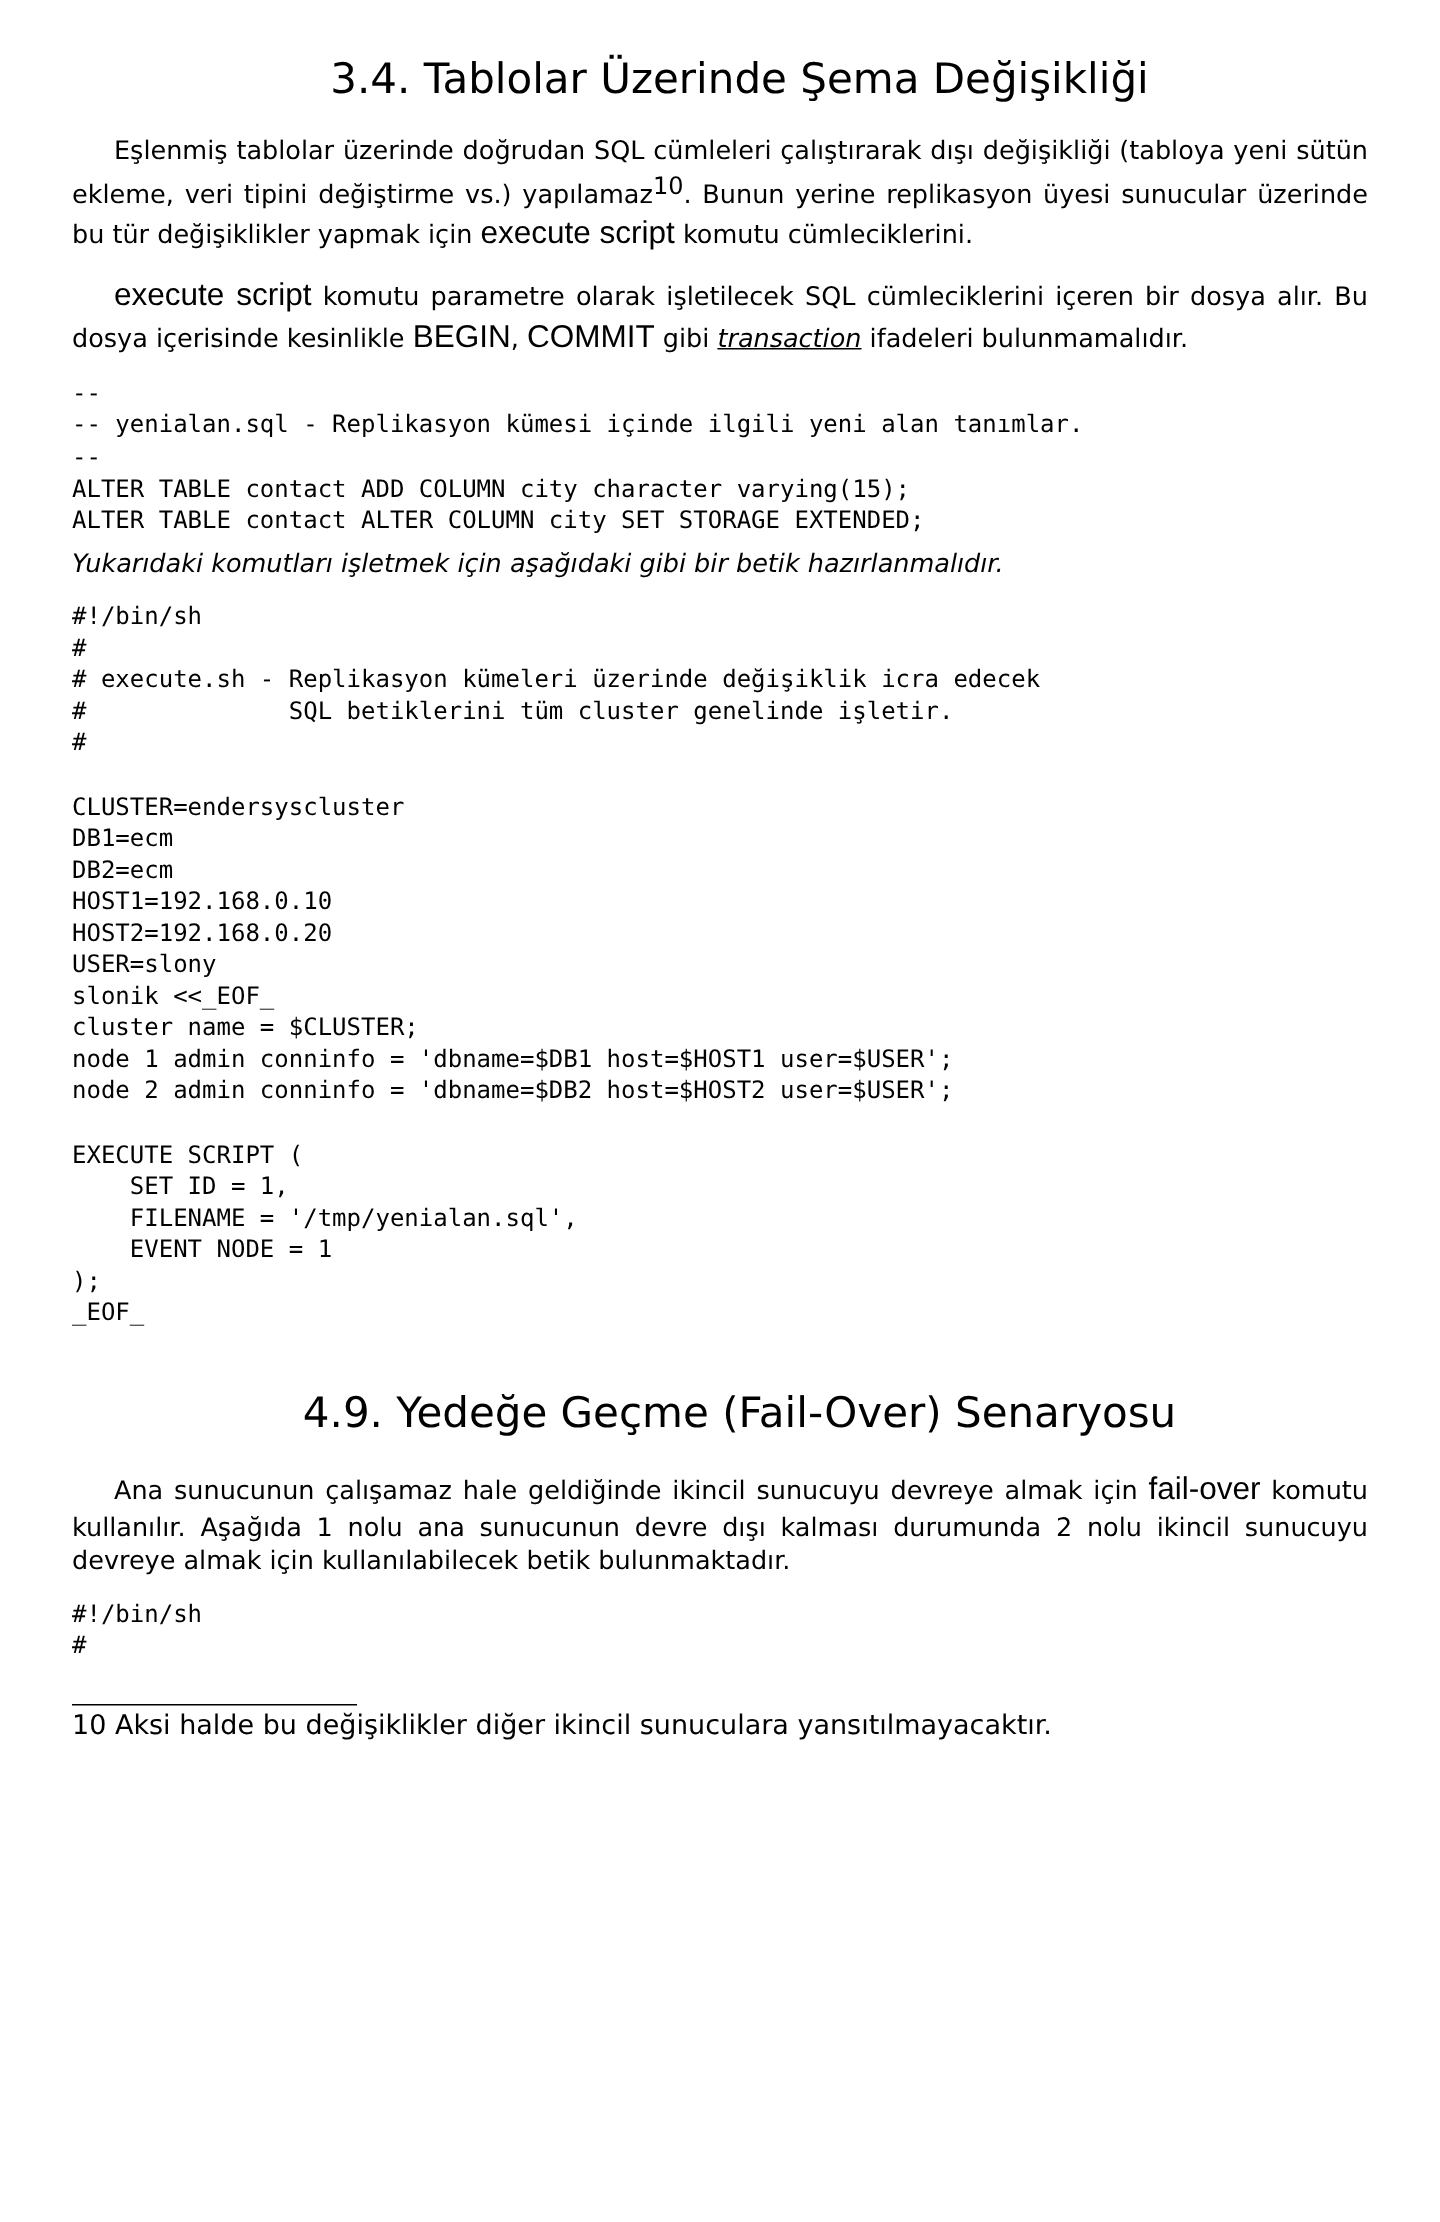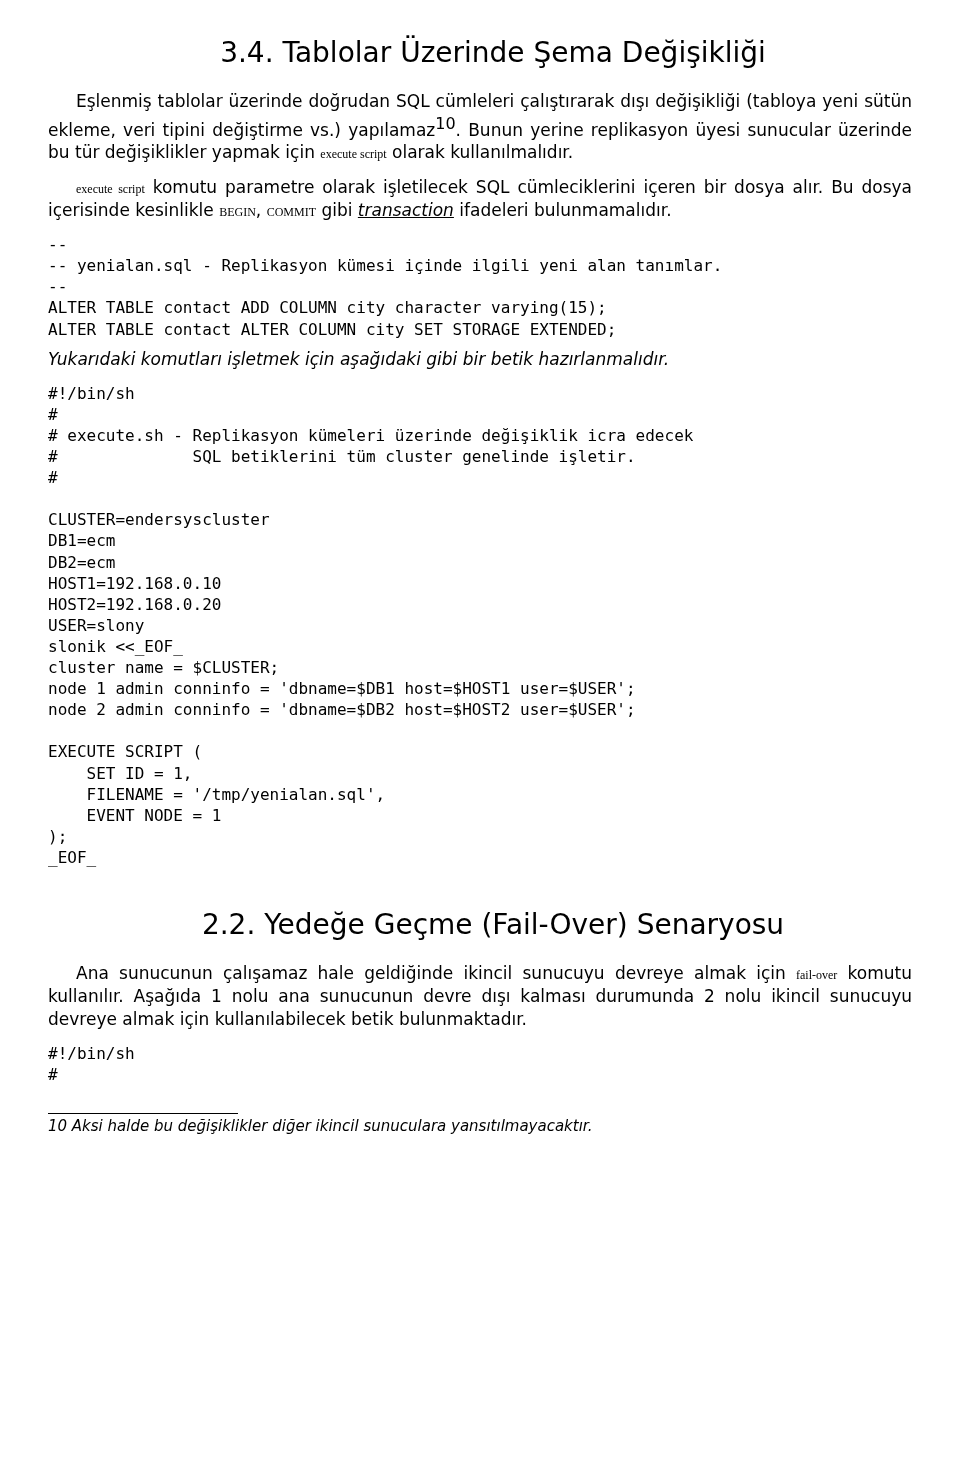--- a/index.html
+++ b/index.html
@@ -21,22 +21,22 @@
     text-align: center;
   }
   p.body {
     text-align: justify;
     margin: 10px 0 12px 0;
   }
   p.indent {
     text-indent: 28px;
   }
   .mono {
-    font-family: Liberation Serif, serif;
-    font-size: 12px;
+    font-family: Liberation Sans, sans-serif;
+    font-size: 21px;
   }
   pre.code {
     font-family: "DejaVu Sans Mono", "Liberation Mono", "Courier New", monospace;
     font-size: 16px;
     white-space: pre-wrap;
     margin: 8px 0 8px 0;
     line-height: 1.32;
   }
   .italic {
     font-style: italic;
@@ -46,32 +46,31 @@
     font-size: 16px;
     vertical-align: super;
   }
   hr.footnote-sep {
     border: none;
     border-top: 1px solid #000;
     width: 190px;
     margin: 28px 0 2px 0;
   }
   .footnote {
-    font-size: 15px;
+    font-size: 18px;
     margin: 2px 0 0 0;
-    font-style: italic;
   }
 </style>
 </head>
 <body>
 
 <h2>3.4. Tablolar Üzerinde Şema Değişikliği</h2>
 
 <p class="body indent">
-  <span>Eşlenmiş tablolar üzerinde doğrudan SQL cümleleri çalıştırarak dışı değişikliği (tabloya yeni sütün ekleme, veri tipini değiştirme vs.) yapılamaz</span><sup>10</sup><span>. Bunun yerine replikasyon üyesi sunucular üzerinde bu tür değişiklikler yapmak için </span><span class="mono">execute script</span><span> olarak kullanılmalıdır.</span>
+  <span>Eşlenmiş tablolar üzerinde doğrudan SQL cümleleri çalıştırarak dışı değişikliği (tabloya yeni sütün ekleme, veri tipini değiştirme vs.) yapılamaz</span><sup>10</sup><span>. Bunun yerine replikasyon üyesi sunucular üzerinde bu tür değişiklikler yapmak için </span><span class="mono">execute script</span><span> komutu cümleciklerini.</span>
 </p>
 
 <p class="body indent">
   <span class="mono">execute script</span><span> komutu parametre olarak işletilecek SQL cümleciklerini içeren bir dosya alır. Bu dosya içerisinde kesinlikle </span><span class="mono">BEGIN</span><span>, </span><span class="mono">COMMIT</span><span> gibi </span><span class="italic">transaction</span><span> ifadeleri bulunmamalıdır.</span>
 </p>
 
 <pre class="code">--
 -- yenialan.sql - Replikasyon kümesi içinde ilgili yeni alan tanımlar.
 --
 ALTER TABLE contact ADD COLUMN city character varying(15);
@@ -96,21 +95,21 @@
 node 1 admin conninfo = 'dbname=$DB1 host=$HOST1 user=$USER';
 node 2 admin conninfo = 'dbname=$DB2 host=$HOST2 user=$USER';
 
 EXECUTE SCRIPT (
     SET ID = 1,
     FILENAME = '/tmp/yenialan.sql',
     EVENT NODE = 1
 );
 _EOF_</pre>
 
-<h2 style="margin-top:38px;">2.2. Yedeğe Geçme (Fail-Over) Senaryosu</h2>
+<h2 style="margin-top:38px;">4.9. Yedeğe Geçme (Fail-Over) Senaryosu</h2>
 
 <p class="body indent">
   <span>Ana sunucunun çalışamaz hale geldiğinde ikincil sunucuyu devreye almak için </span><span class="mono">fail-over</span><span> komutu kullanılır. Aşağıda 1 nolu ana sunucunun devre dışı kalması durumunda 2 nolu ikincil sunucuyu devreye almak için kullanılabilecek betik bulunmaktadır.</span>
 </p>
 
 <pre class="code">#!/bin/sh
 #</pre>
 
 <hr class="footnote-sep">
 <p class="footnote">10 Aksi halde bu değişiklikler diğer ikincil sunuculara yansıtılmayacaktır.</p>

